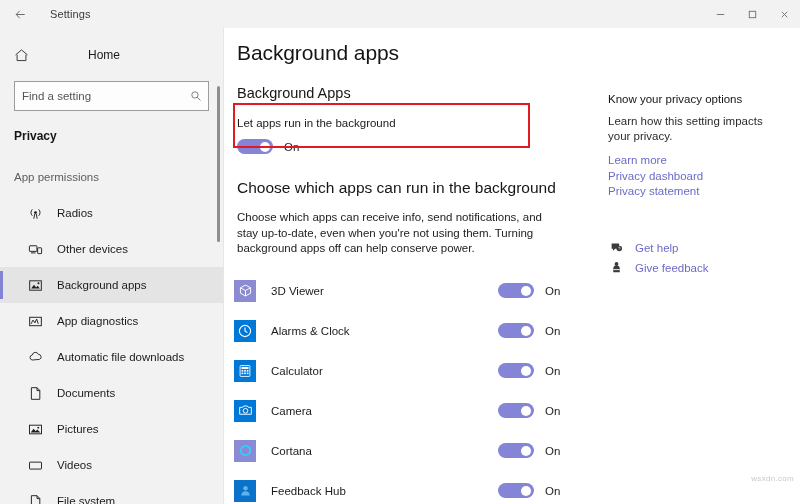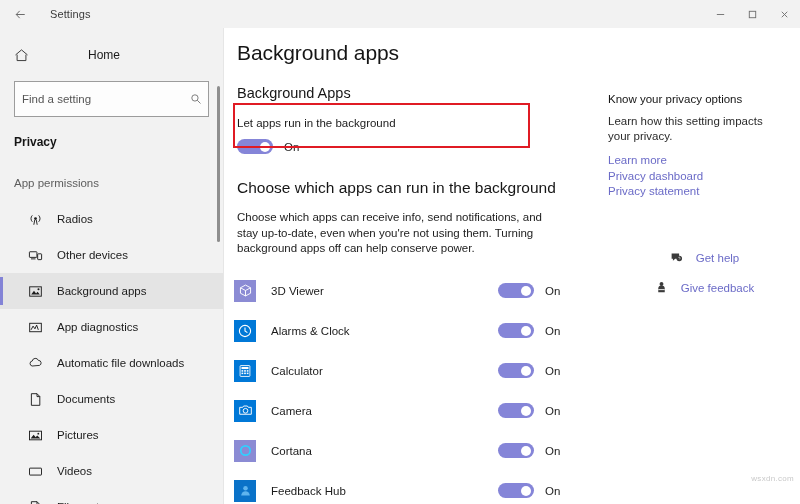--- a/index.html
+++ b/index.html
@@ -74,21 +74,21 @@
     margin-top: 12px;
     padding-left: 14px;
     gap: 44px;
   }
   .home-row .ico { width: 22px; color:#333; display:flex; align-items:center;}
   .home-row .lbl { font-size: 12px; color:#1b1b1b; margin-left: 8px; }
 
   .searchbox {
     position: relative;
     margin: 11px 14px 0 14px;
-    height: 36px;
+    height: 30px;
     background: #fdfdfd;
     border: 1px solid #9c9c9c;
     display: flex; align-items: center;
   }
   .searchbox input {
     flex: 1 1 auto;
     border: 0; outline: 0; background: transparent;
     font-family: "Liberation Sans", sans-serif;
     font-size: 11.5px;
     color: #3c3c3c;
@@ -293,22 +293,20 @@
     font-size: 11.5px;
     color: #6b6bc7;
     line-height: 15.5px;
     text-decoration: none;
   }
   .rail-sep { height: 38px; }
   .rail-action {
     display: flex;
     align-items: center;
     height: 20px;
-    margin-top: 10px;
-    justify-content: center;
   }
   .rail-action .ra-ico {
     width: 16px; flex: 0 0 16px;
     display: flex; align-items: center; justify-content: center;
     color: #3b3b3b;
   }
   .rail-action .ra-lbl {
     font-size: 11.5px;
     color: #6b6bc7;
     margin-left: 11px;

